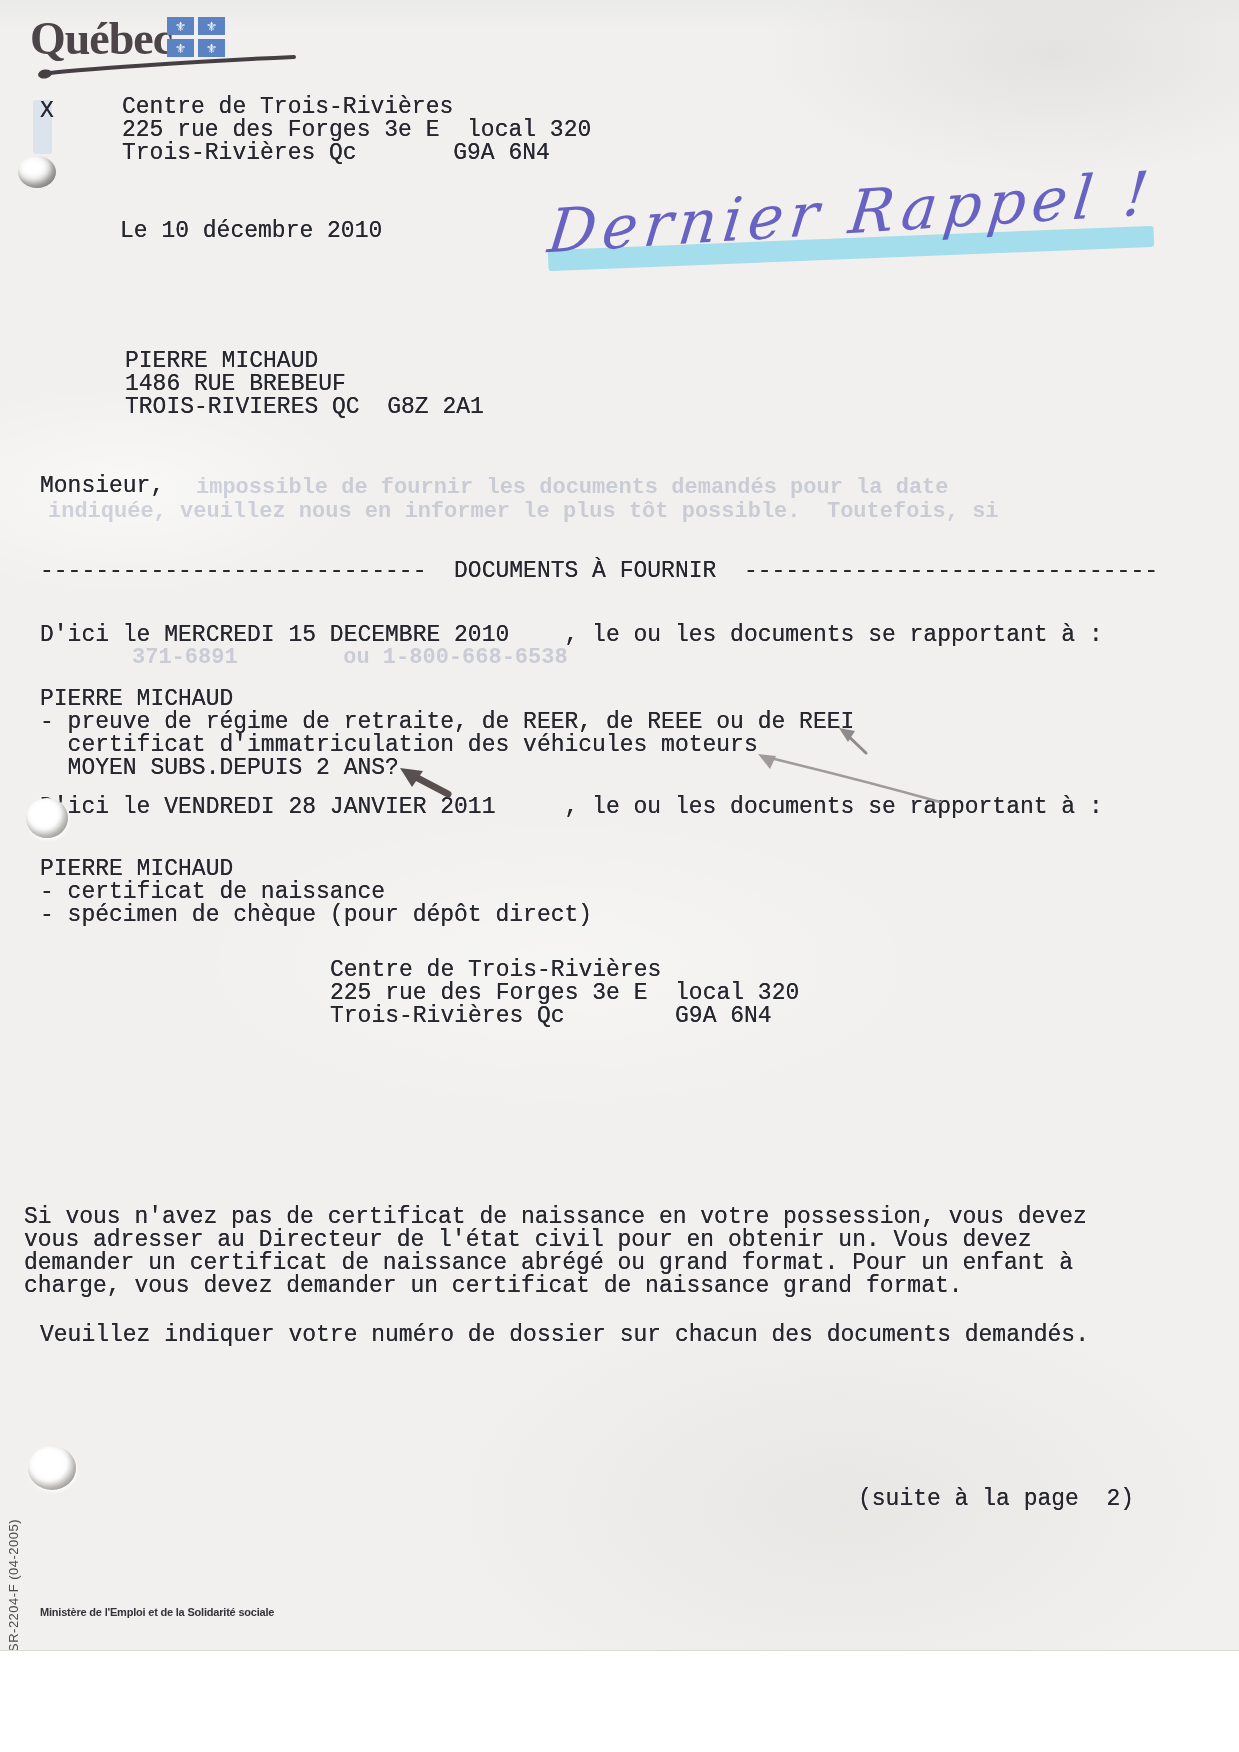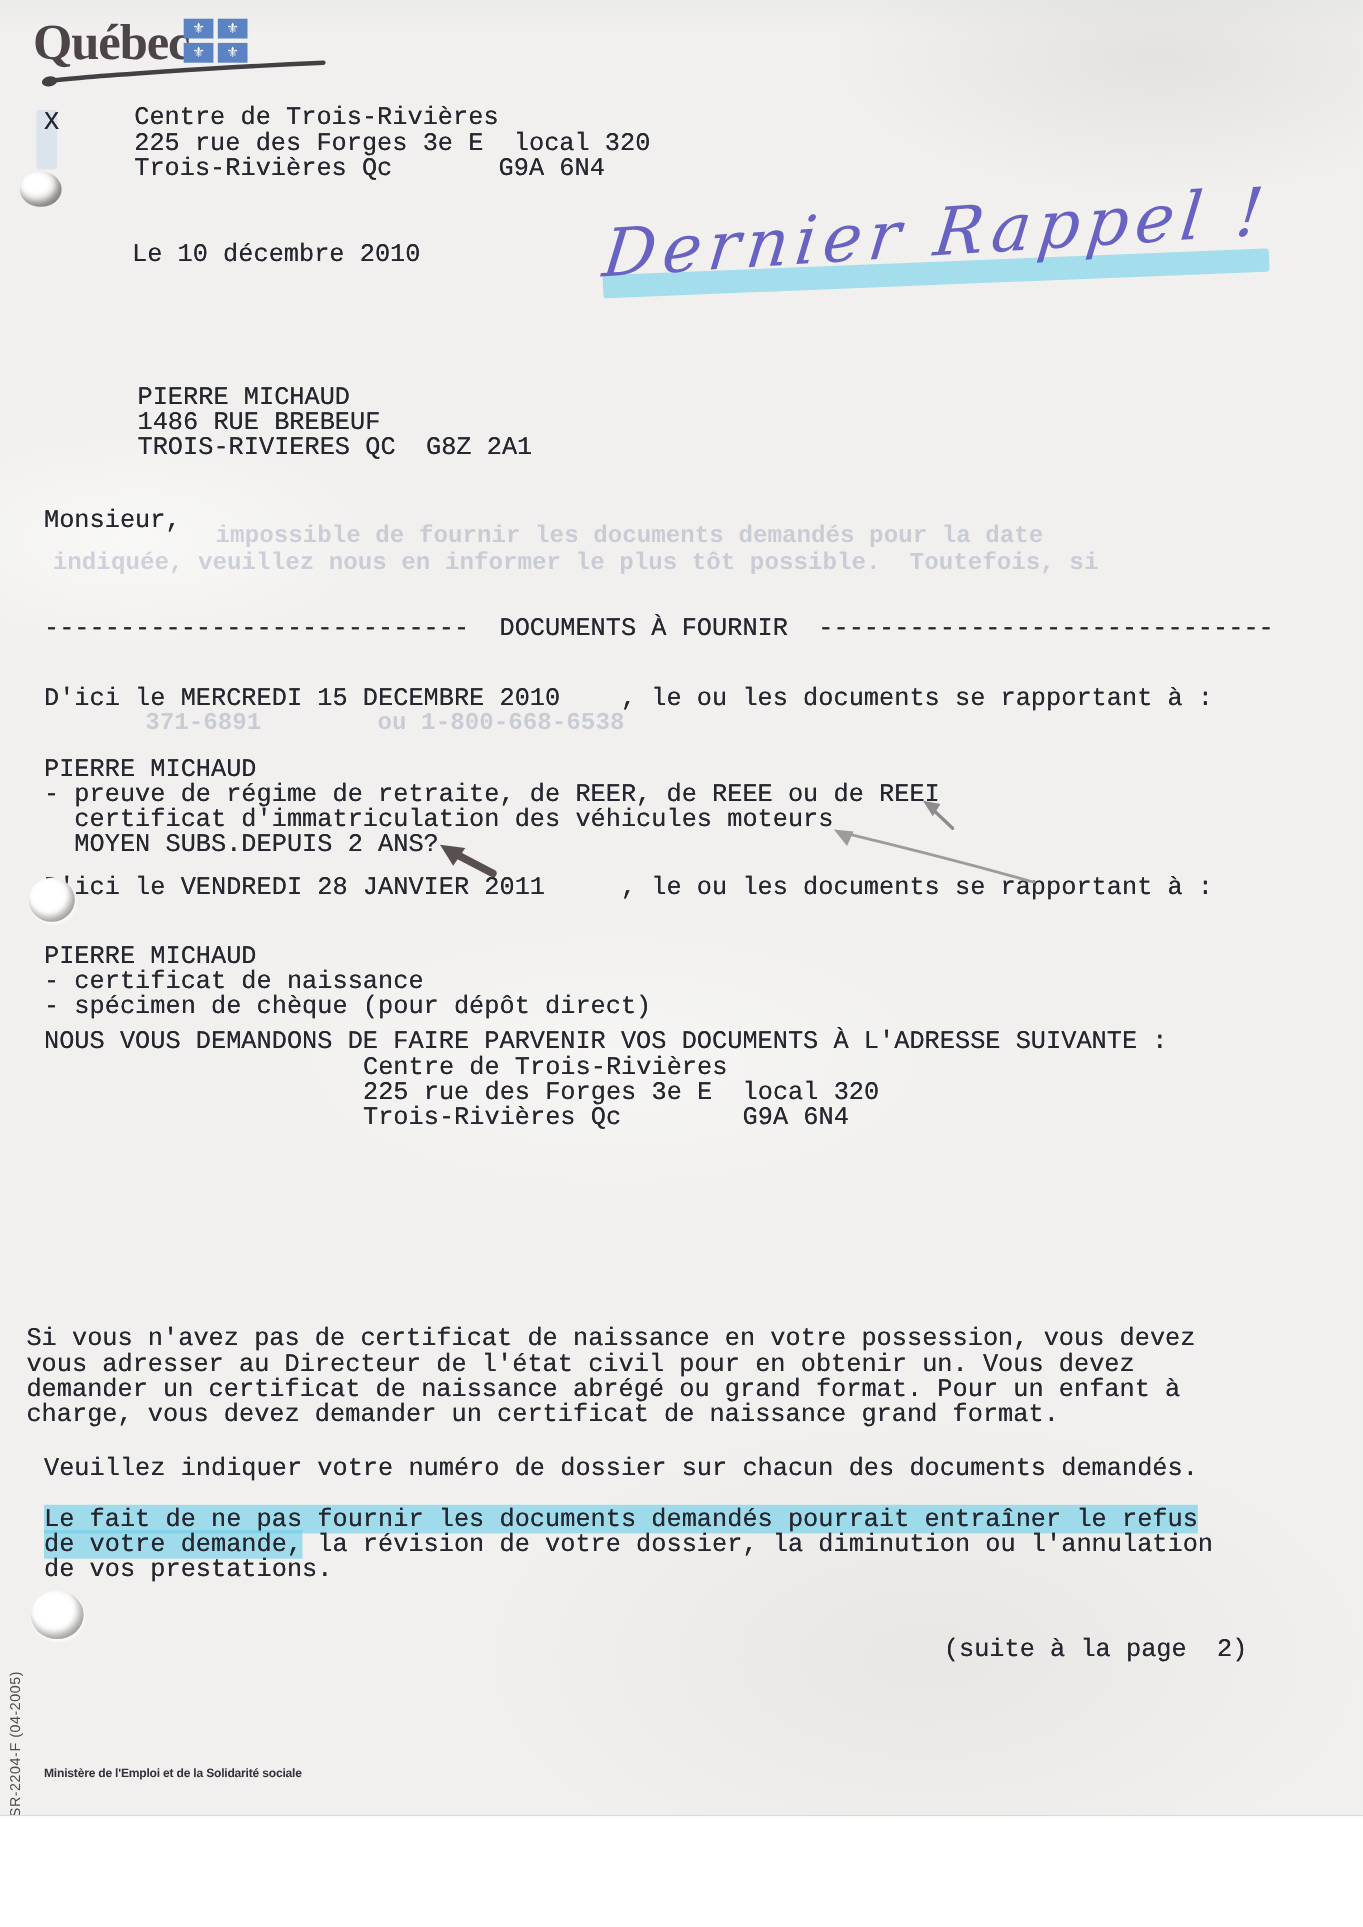--- a/index.html
+++ b/index.html
@@ -88,47 +88,44 @@
   <div class="handwriting">Dernier Rappel !</div>
 
   <div class="mono" style="left:125px;top:350px;">PIERRE MICHAUD
 1486 RUE BREBEUF
 TROIS-RIVIERES QC  G8Z 2A1</div>
 
   <div class="ghost" style="left:196px;top:476px;">impossible de fournir les documents demandés pour la date</div>
   <div class="ghost" style="left:48px;top:500px;">indiquée, veuillez nous en informer le plus tôt possible.  Toutefois, si</div>
   <div class="ghost" style="left:132px;top:646px;">371-6891        ou 1-800-668-6538</div>
 
-  <div class="mono" style="left:40px;top:462px;">Monsieur,</div>
+  <div class="mono" style="left:40px;top:475px;">Monsieur,</div>
   <div class="mono" style="left:40px;top:560px;">----------------------------  DOCUMENTS À FOURNIR  ------------------------------</div>
 
   <div class="mono" style="left:40px;top:624px;">D'ici le MERCREDI 15 DECEMBRE 2010    , le ou les documents se rapportant à :</div>
   <div class="mono" style="left:40px;top:688px;">PIERRE MICHAUD
 - preuve de régime de retraite, de REER, de REEE ou de REEI
   certificat d'immatriculation des véhicules moteurs
   MOYEN SUBS.DEPUIS 2 ANS?</div>
 
   <div class="mono" style="left:40px;top:796px;">D'ici le VENDREDI 28 JANVIER 2011     , le ou les documents se rapportant à :</div>
   <div class="mono" style="left:40px;top:858px;">PIERRE MICHAUD
 - certificat de naissance
 - spécimen de chèque (pour dépôt direct)</div>
 
-  <div class="mono" style="left:40px;top:936px;">NOUS VOUS DEMANDONS DE FAIRE PARVENIR VOS DOCUMENTS À L'ADRESSE SUIVANTE :</div>
   <div class="mono" style="left:330px;top:959px;">Centre de Trois-Rivières
 225 rue des Forges 3e E  local 320
 Trois-Rivières Qc        G9A 6N4</div>
 
   <div class="mono" style="left:24px;top:1206px;">Si vous n'avez pas de certificat de naissance en votre possession, vous devez
 vous adresser au Directeur de l'état civil pour en obtenir un. Vous devez
 demander un certificat de naissance abrégé ou grand format. Pour un enfant à
 charge, vous devez demander un certificat de naissance grand format.</div>
   <div class="mono" style="left:40px;top:1324px;">Veuillez indiquer votre numéro de dossier sur chacun des documents demandés.</div>
 
-  <div class="mono" style="left:40px;top:1370px;"><span class="hl-mark">Le fait de ne pas fournir les documents demandés pourrait entraîner le refus</span><br><span class="hl-mark">de votre demande,</span><span> la révision de votre dossier, la diminution ou l'annulation
-de vos prestations.</span></div>
 
   <div class="mono" style="left:858px;top:1488px;">(suite à la page  2)</div>
 
   <div class="punch" style="left:18px;top:156px;width:38px;height:32px;box-shadow:inset -4px -5px 8px rgba(90,87,82,.7);"></div>
   <div class="punch" style="left:26px;top:798px;width:42px;height:40px;"></div>
   <div class="punch" style="left:28px;top:1446px;width:48px;height:44px;"></div>
 
   <svg class="overlay" width="1239" height="1752" viewBox="0 0 1239 1752">
 
     <path d="M42,74 C70,70 200,61 294,57" stroke="#453f44" stroke-width="4" fill="none" stroke-linecap="round"></path>

